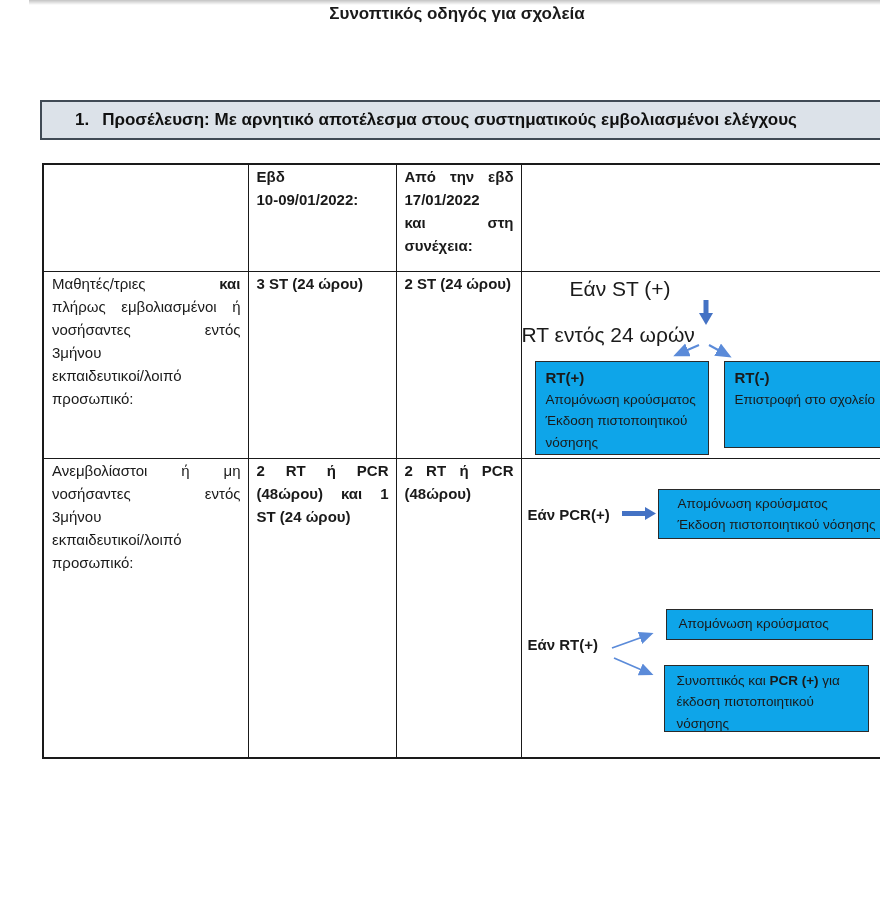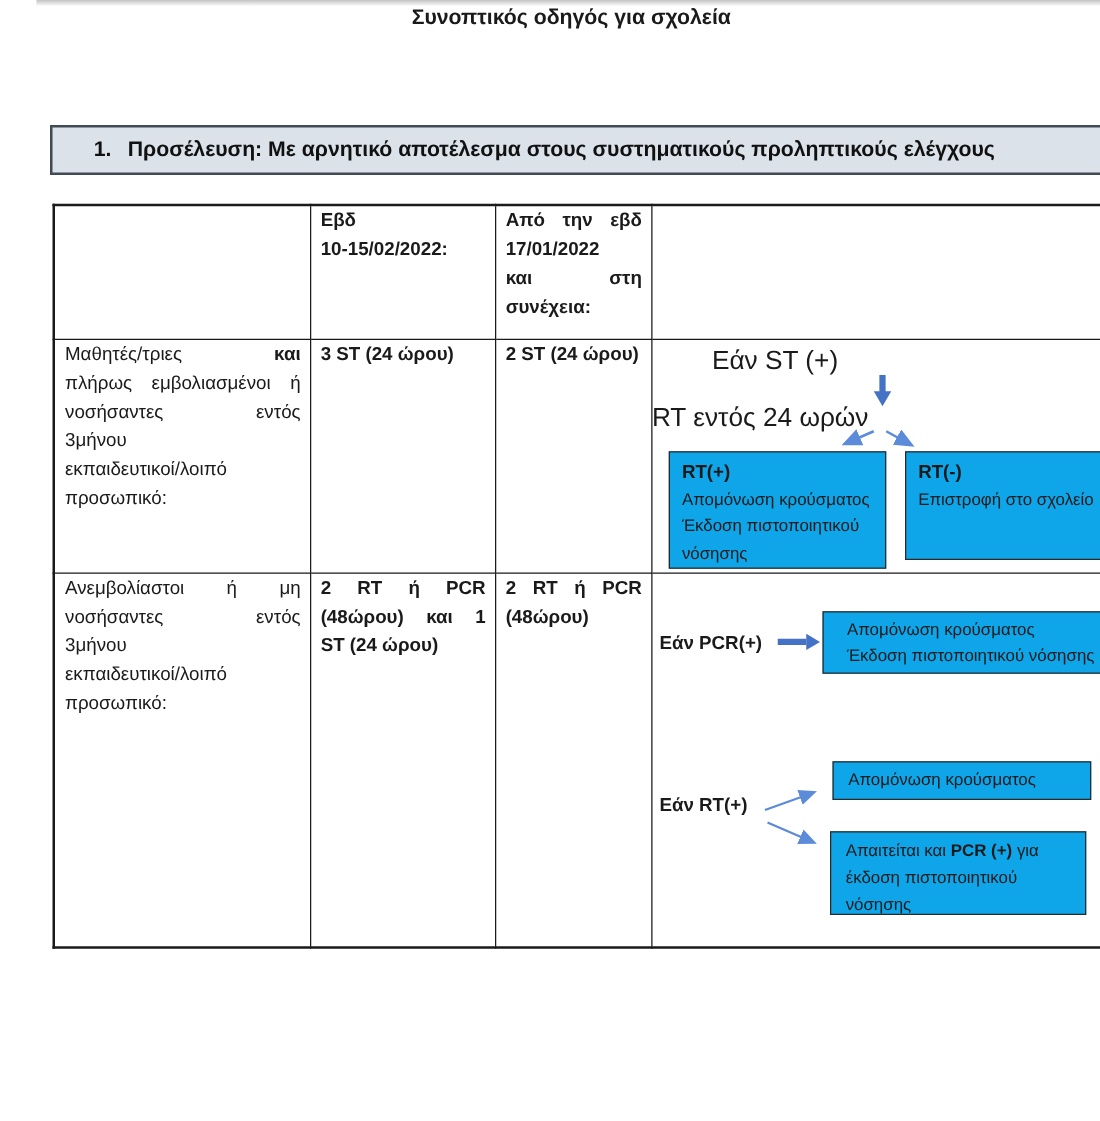--- a/index.html
+++ b/index.html
@@ -49,37 +49,37 @@
   </defs>
 </svg>
 
 <div class="page">
   <div class="page-top-shade"></div>
 
   <div class="doc-title">Συνοπτικός οδηγός για σχολεία</div>
 
   <div class="section-bar">
     <span class="num">1.</span>
-    <span>Προσέλευση: Με αρνητικό αποτέλεσμα στους συστηματικούς προληπτικούς ελέγχους</span>
+    <span>Προσέλευση: Με αρνητικό αποτέλεσμα στους συστηματικούς εμβολιασμένοι ελέγχους</span>
   </div>
 
   <table class="main">
     <colgroup>
       <col style="width:205px">
         <col style="width:148px">
         <col style="width:125px">
         <col style="width:375px">
     </colgroup>
     <tbody>
 
       <tr>
         <td style="height:107px"></td>
         <td class="b">
           <div>Εβδ</div>
-          <div>10-15/02/2022:</div>
+          <div>10-09/01/2022:</div>
         </td>
         <td class="b">
           <div class="jl">Από την εβδ</div>
           <div>17/01/2022</div>
           <div class="jl">και στη</div>
           <div>συνέχεια:</div>
         </td>
         <td></td>
       </tr>
 
@@ -146,19 +146,19 @@
           </div>
           <div class="fcond" style="left:6px;top:177px;">Εάν RT(+)</div>
           <svg class="arrow-svg" style="left:87px;top:168px;" width="56" height="54">
             <line x1="3" y1="21" x2="42" y2="7" stroke="#5b8bd9" stroke-width="1.8" marker-end="url(#ahThin)"></line>
             <line x1="5" y1="31" x2="42" y2="47" stroke="#5b8bd9" stroke-width="1.8" marker-end="url(#ahThin)"></line>
           </svg>
           <div class="fbox" style="left:144px;top:150px;width:207px;height:31px;padding:3px 8px 0 12px;">
             <div class="fline">Απομόνωση κρούσματος</div>
           </div>
           <div class="fbox" style="left:142px;top:206px;width:205px;height:67px;padding:4px 10px 0 12px;">
-            <div class="fline"><span>Απαιτείται και </span><span class="b">PCR (+)</span><span> για έκδοση πιστοποιητικού νόσησης</span></div>
+            <div class="fline"><span>Συνοπτικός και </span><span class="b">PCR (+)</span><span> για έκδοση πιστοποιητικού νόσησης</span></div>
           </div>
         </td>
       </tr>
     </tbody>
   </table>
 </div>
 
 </body></html>

